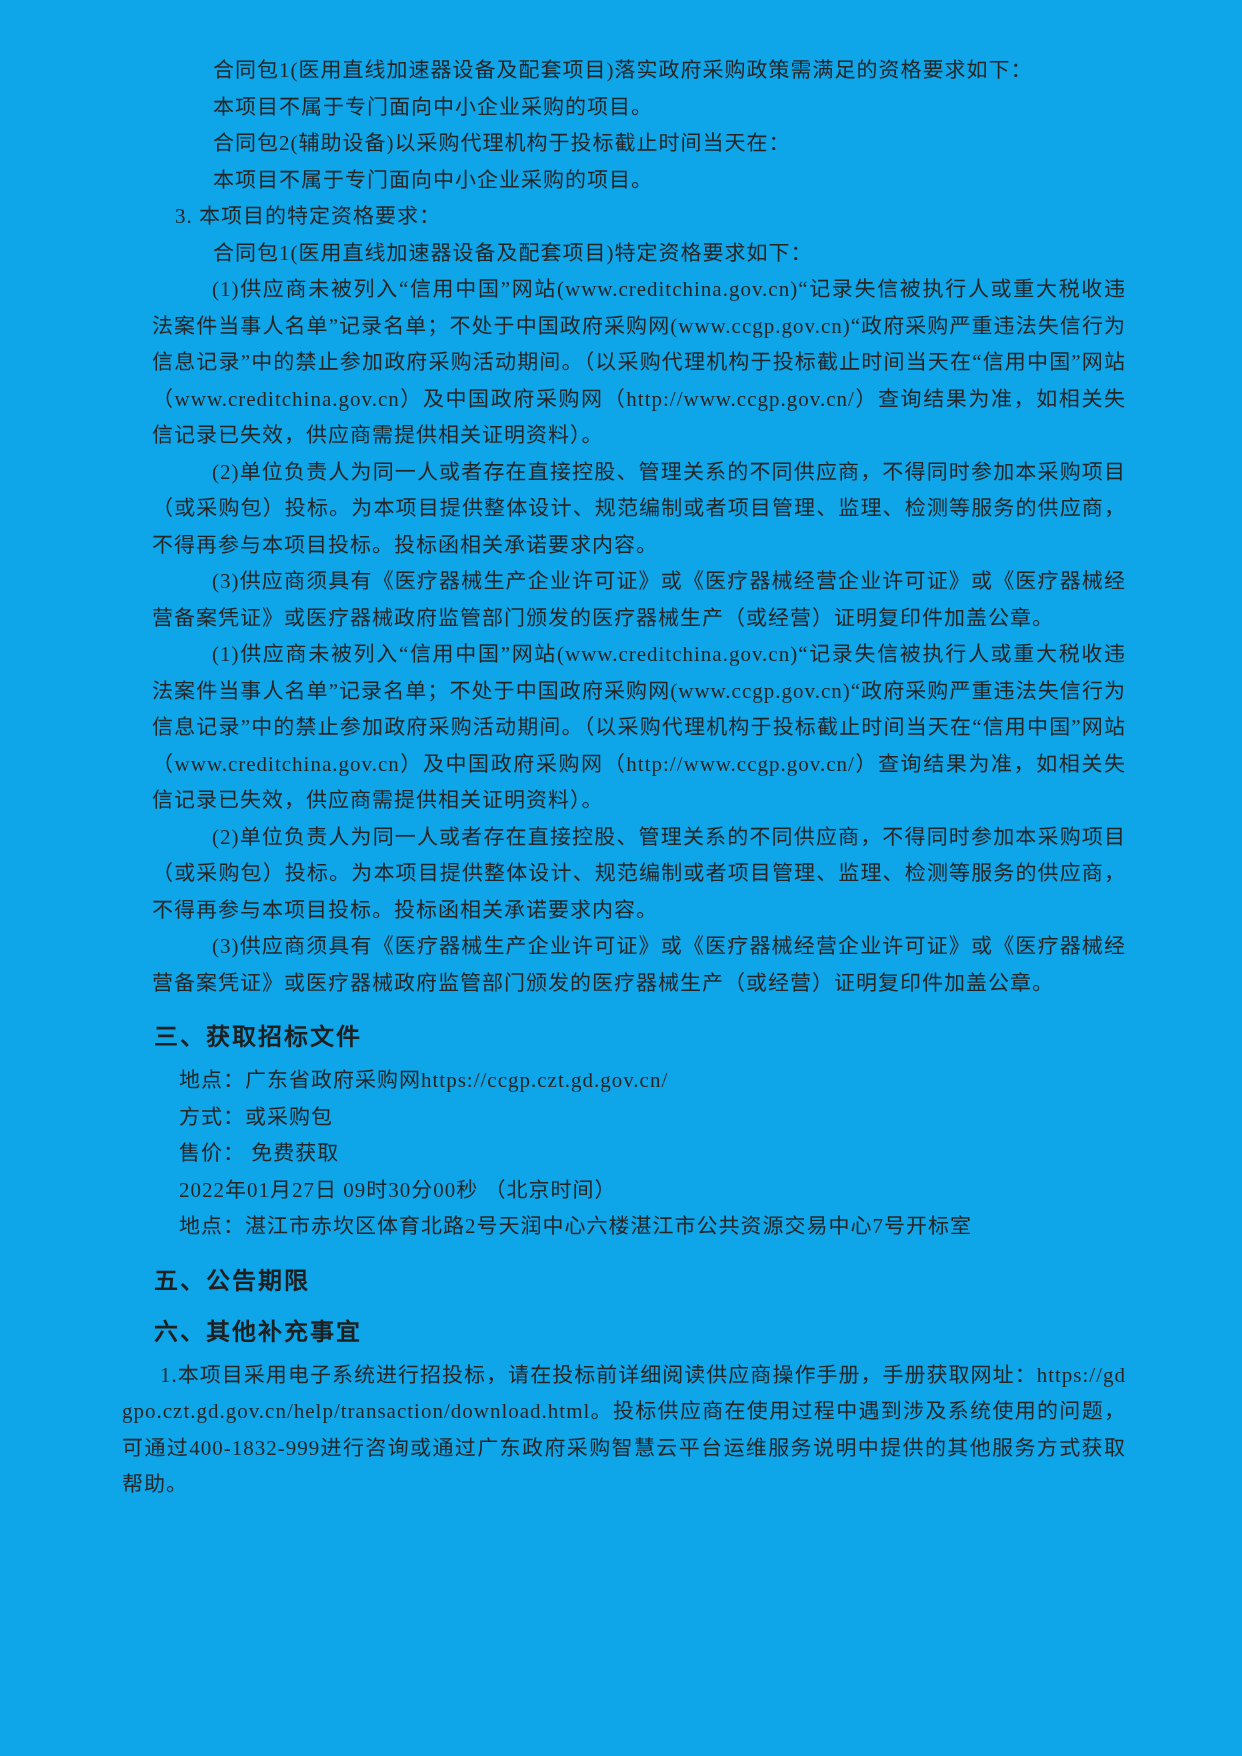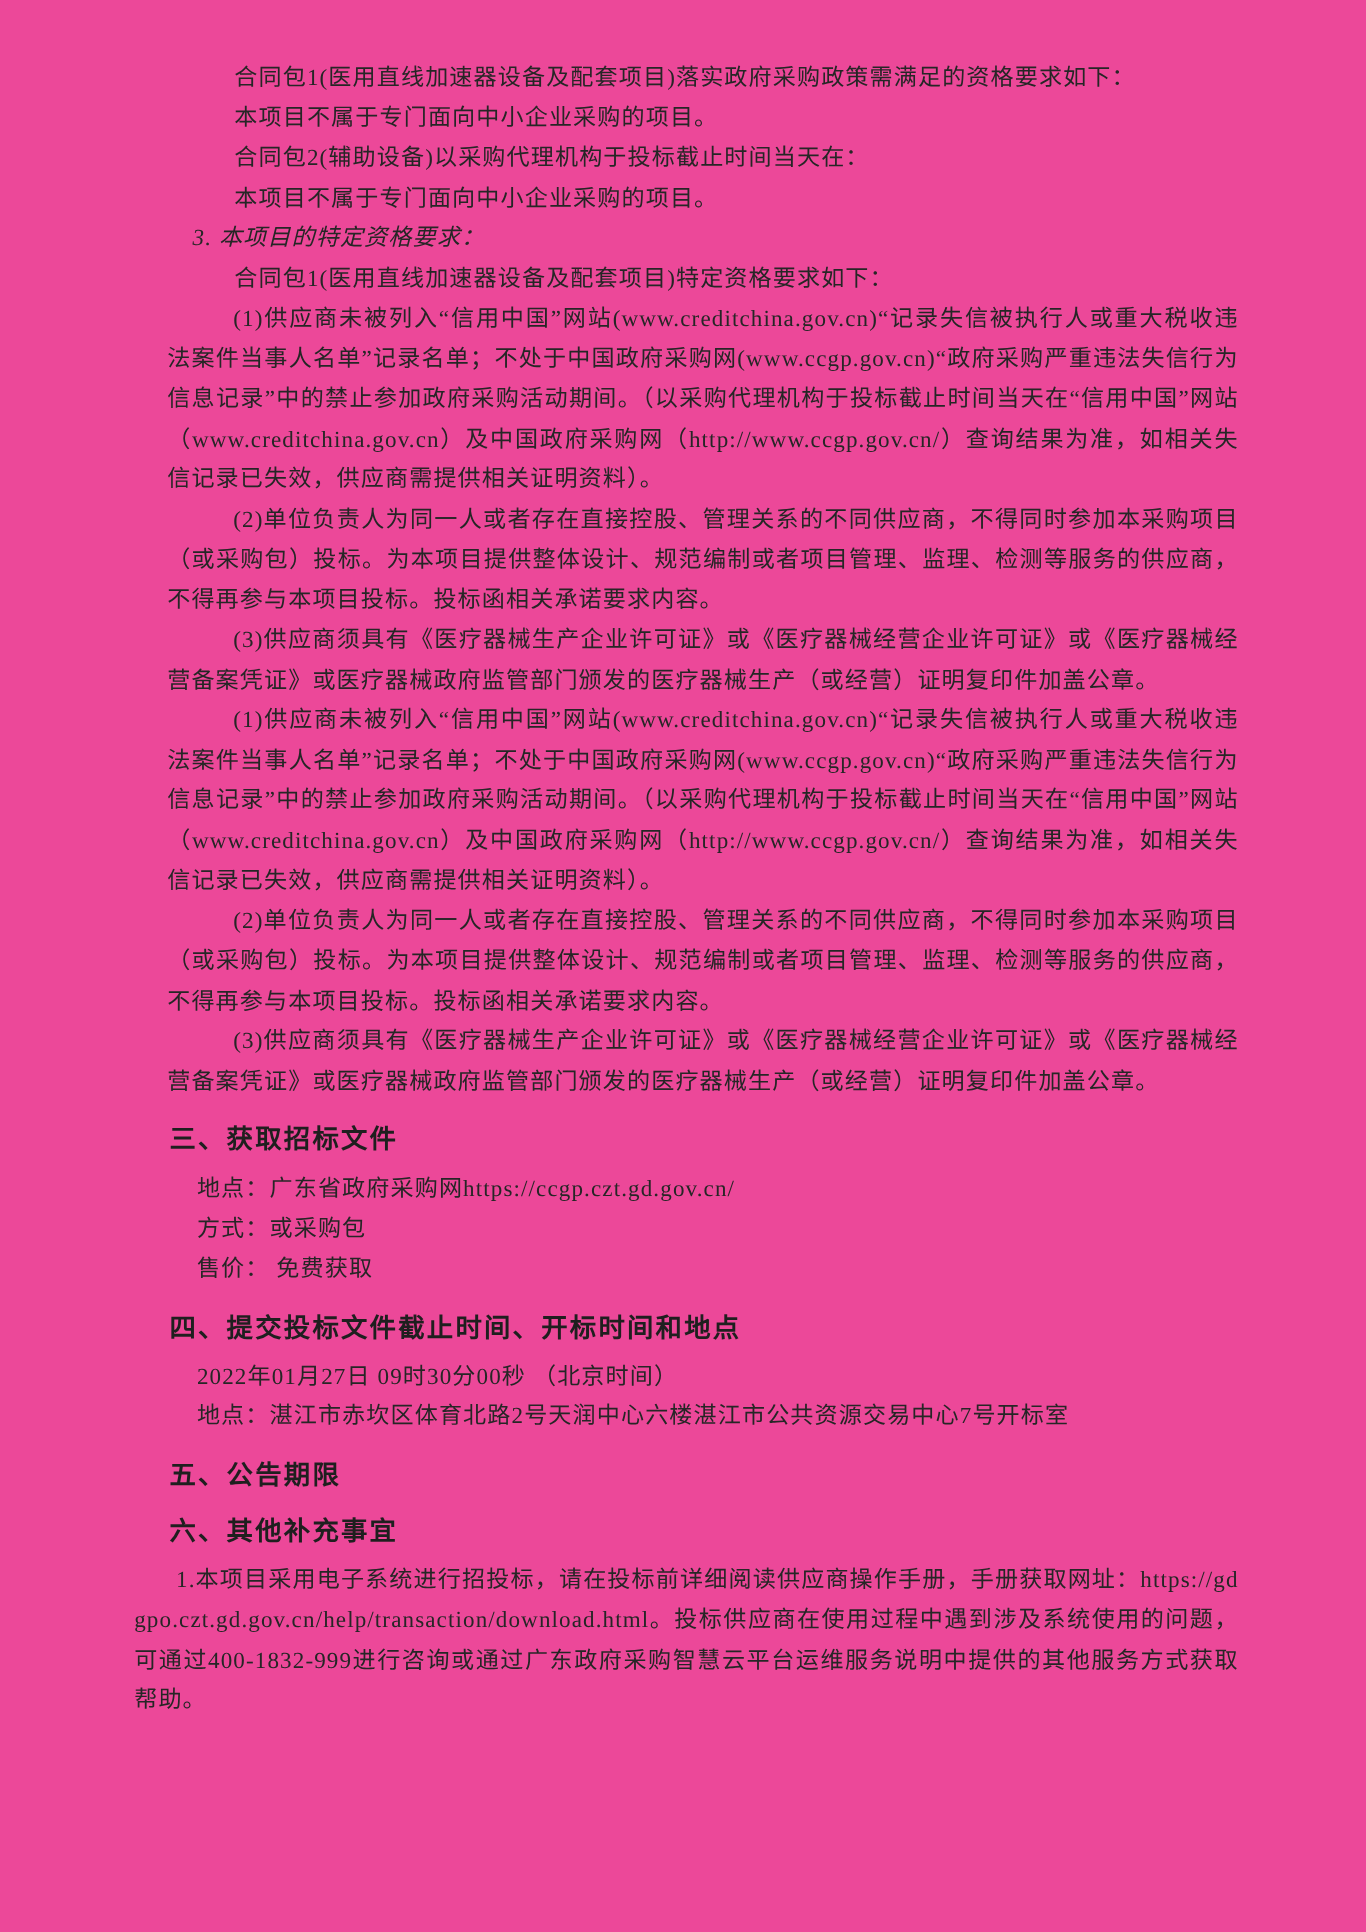--- a/index.html
+++ b/index.html
@@ -13,34 +13,34 @@
     height: 1756px;
     font-family: "Liberation Serif", "DejaVu Serif", serif;
     color: #262626;
     overflow: hidden;
   }
   .page {
     box-sizing: border-box;
     width: 1242px;
     height: 1756px;
     padding: 52px 116px 40px 122px;
-    background: #ec4899;
+    background: #0ea5e9;
   }
   .para {
     margin: 0;
     font-size: 21px;
     line-height: 36.5px;
     letter-spacing: 1px;
     text-align: justify;
     word-break: break-all;
   }
   
   .ti45 { margin-left: 46px; text-indent: 45px; }
   
-  .ti7  { margin-left: 46px; text-indent: 7px; font-style: italic; }
+  .ti7  { margin-left: 46px; text-indent: 7px; }
   
   .blk  { margin-left: 30px; text-indent: 60px; }
   
   .plain { margin-left: 0; text-indent: 57px; }
   .ti40  { margin-left: 0; text-indent: 38px; }
   .sec-heading {
     font-family: "Liberation Sans", "DejaVu Sans", sans-serif;
     font-size: 24px;
     font-weight: 600;
     color: #1f1f1f;
@@ -66,21 +66,20 @@
     <p class="para blk">(3)供应商须具有《医疗器械生产企业许可证》或《医疗器械经营企业许可证》或《医疗器械经营备案凭证》或医疗器械政府监管部门颁发的医疗器械生产（或经营）证明复印件加盖公章。</p>
     <p class="para blk">(1)供应商未被列入“信用中国”网站(www.creditchina.gov.cn)“记录失信被执行人或重大税收违法案件当事人名单”记录名单；不处于中国政府采购网(www.ccgp.gov.cn)“政府采购严重违法失信行为信息记录”中的禁止参加政府采购活动期间。（以采购代理机构于投标截止时间当天在“信用中国”网站（www.creditchina.gov.cn）及中国政府采购网（http://www.ccgp.gov.cn/）查询结果为准，如相关失信记录已失效，供应商需提供相关证明资料）。</p>
     <p class="para blk">(2)单位负责人为同一人或者存在直接控股、管理关系的不同供应商，不得同时参加本采购项目（或采购包）投标。为本项目提供整体设计、规范编制或者项目管理、监理、检测等服务的供应商，不得再参与本项目投标。投标函相关承诺要求内容。</p>
     <p class="para blk">(3)供应商须具有《医疗器械生产企业许可证》或《医疗器械经营企业许可证》或《医疗器械经营备案凭证》或医疗器械政府监管部门颁发的医疗器械生产（或经营）证明复印件加盖公章。</p>
 
     <h2 class="sec-heading">三、获取招标文件</h2>
     <p class="para plain">地点：广东省政府采购网https://ccgp.czt.gd.gov.cn/</p>
     <p class="para plain">方式：或采购包</p>
     <p class="para plain">售价：&nbsp;免费获取</p>
 
-    <h2 class="sec-heading">四、提交投标文件截止时间、开标时间和地点</h2>
     <p class="para plain">2022年01月27日&nbsp;09时30分00秒 （北京时间）</p>
     <p class="para plain">地点：湛江市赤坎区体育北路2号天润中心六楼湛江市公共资源交易中心7号开标室</p>
 
     <h2 class="sec-heading">五、公告期限</h2>
 
     <h2 class="sec-heading">六、其他补充事宜</h2>
     <p class="para ti40">1.本项目采用电子系统进行招投标，请在投标前详细阅读供应商操作手册，手册获取网址：https://gdgpo.czt.gd.gov.cn/help/transaction/download.html。投标供应商在使用过程中遇到涉及系统使用的问题，可通过400-1832-999进行咨询或通过广东政府采购智慧云平台运维服务说明中提供的其他服务方式获取帮助。</p>
 
   </article>
 </div>

